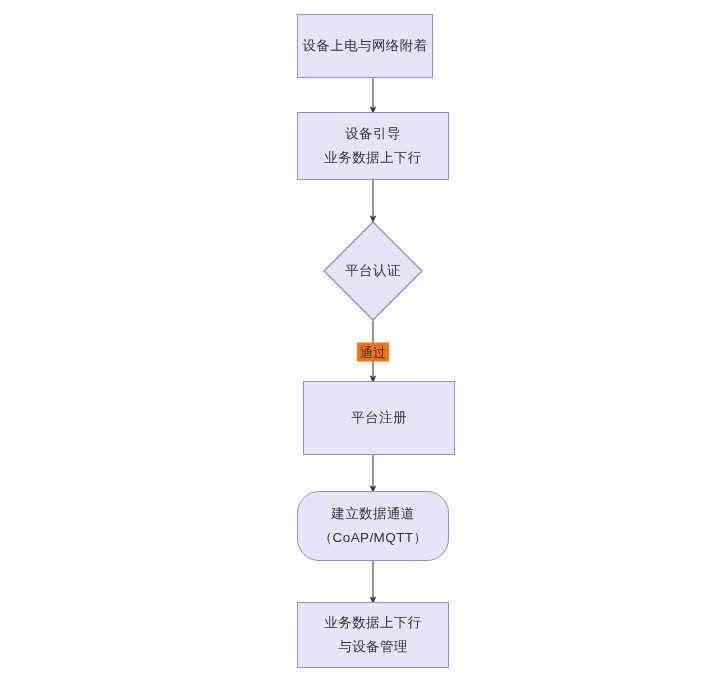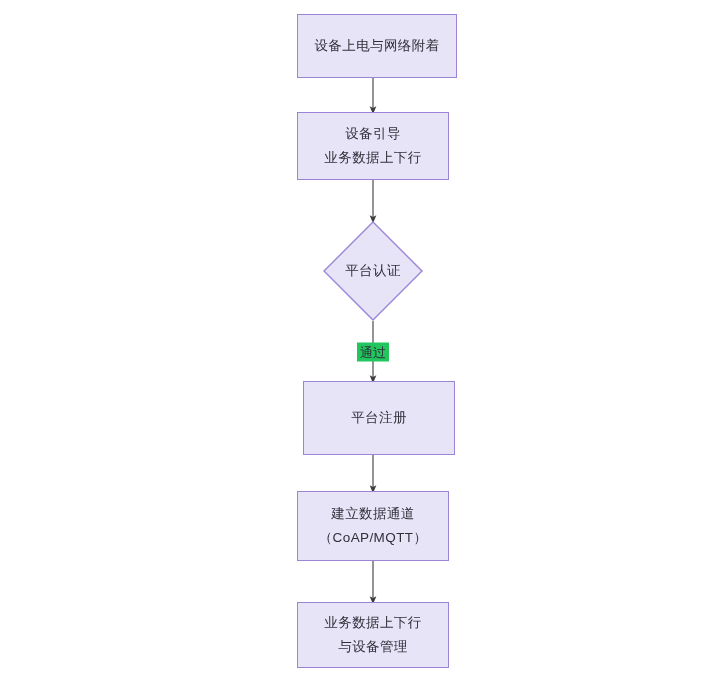--- a/index.html
+++ b/index.html
@@ -63,21 +63,21 @@
     position: absolute;
     left: 0;
     top: 0;
     width: 726px;
     height: 700px;
     z-index: 0;
     pointer-events: none;
   }
   .edge-label {
     position: absolute;
-    background: #22c55e;
+    background: #f97316;
     color: #2f2f38;
     font-size: 13px;
     line-height: 17px;
     padding: 1px 3px;
     white-space: nowrap;
     transform: translate(-50%, -50%);
   }
 </style>
 </head>
 <body>
@@ -91,37 +91,37 @@
     </defs>
     <g id="edges-group">
         <line x1="373" y1="78" x2="373" y2="111" stroke="#4d4d4d" stroke-width="1.2" marker-end="url(#arrowhead)"></line>
         <line x1="373" y1="180" x2="373" y2="220" stroke="#4d4d4d" stroke-width="1.2" marker-end="url(#arrowhead)"></line>
         <line x1="373" y1="321" x2="373" y2="380" stroke="#4d4d4d" stroke-width="1.2" marker-end="url(#arrowhead)"></line>
         <line x1="373" y1="455" x2="373" y2="490" stroke="#4d4d4d" stroke-width="1.2" marker-end="url(#arrowhead)"></line>
         <line x1="373" y1="561" x2="373" y2="601" stroke="#4d4d4d" stroke-width="1.2" marker-end="url(#arrowhead)"></line>
       </g>
   </svg>
   <div id="nodes-group">
-      <div class="node node-box" style="left: 297px; top: 14px; width: 160px; height: 64px;">
+      <div class="node node-box" style="left: 297px; top: 14px; width: 136px; height: 64px;">
         <span class="node-text">设备上电与网络附着</span>
       </div>
       <div class="node node-box" style="left: 297px; top: 112px; width: 152px; height: 68px; align-items: center;">
         <span class="node-text">设备引导</span>
         <span class="node-text">业务数据上下行</span>
       </div>
       <div class="node node-diamond" style="left: 323px; top: 221px; width: 100px; height: 100px;">
         <svg class="diamond-shape" viewBox="0 0 100 100">
           <polygon points="50,1 99,50 50,99 1,50" fill="#e8e4f8" stroke="#9a84d6" stroke-width="1.4"></polygon>
         </svg>
         <span class="node-text">平台认证</span>
       </div>
       <div class="node node-box" style="left: 303px; top: 381px; width: 152px; height: 74px;">
         <span class="node-text">平台注册</span>
       </div>
-      <div class="node node-box" style="left: 297px; top: 491px; width: 152px; height: 70px;">
+      <div class="node node-box" style="left: 297px; top: 491px; width: 152px; height: 70px; border-radius: 22px;">
         <span class="node-text">建立数据通道</span>
         <span class="node-text">（CoAP/MQTT）</span>
       </div>
       <div class="node node-box" style="left: 297px; top: 602px; width: 152px; height: 66px; justify-content: center;">
         <span class="node-text">业务数据上下行</span>
         <span class="node-text">与设备管理</span>
       </div>
     </div>
   <div id="labels-group">
       <div class="edge-label" style="left: 373px; top: 352px;">通过</div>

